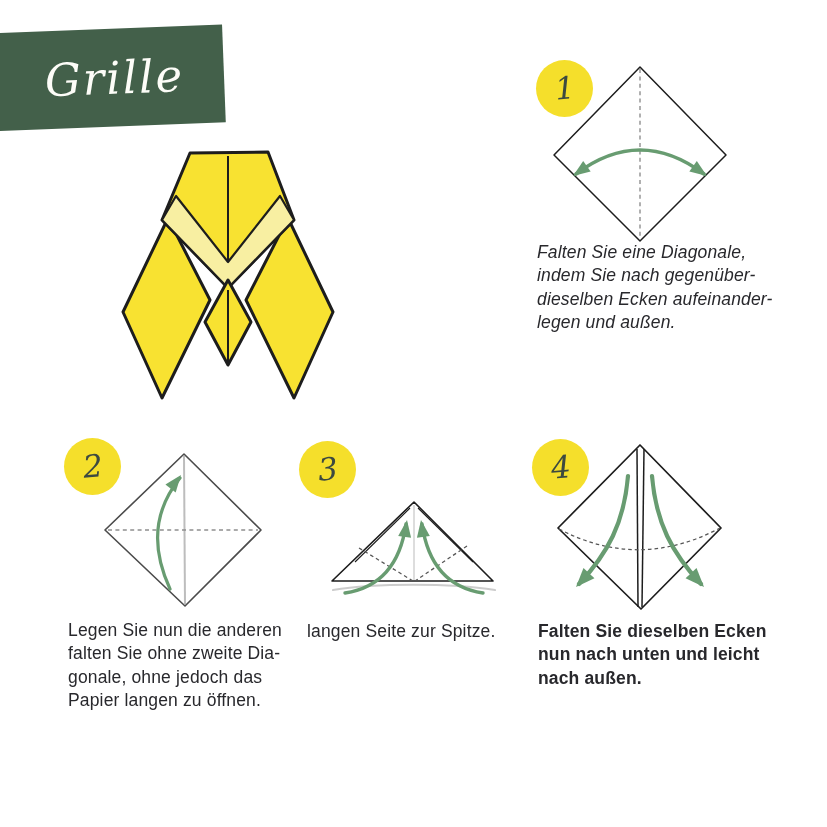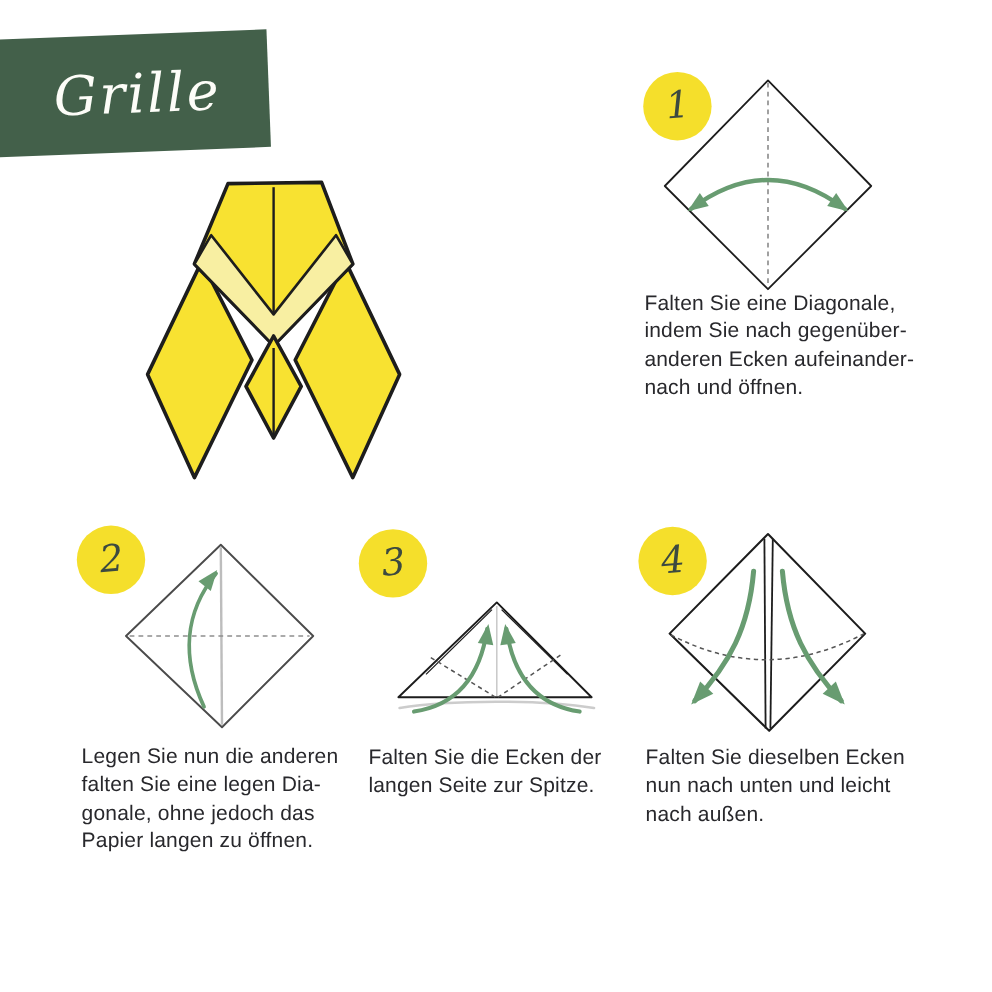--- a/index.html
+++ b/index.html
@@ -62,40 +62,40 @@
   <div class="step-circle" style="left:536px;top:60px;">
     <span class="step-number">1</span>
   </div>
   <svg class="diagram" style="left:549px;top:62px;" width="182" height="184" viewBox="0 0 182 184">
     <polygon class="outline" points="91,5 177,93 91,179 5,93" style="stroke-width:1.5"></polygon>
     <line class="crease-dashed" x1="91" y1="7" x2="91" y2="177"></line>
     <path class="arrow" style="stroke-width:3.6" d="M 27,112 Q 91,64 155,112"></path>
     <polygon class="arrowhead" points="0,0 -17,-6.5 -17,6.5" transform="translate(24,114) rotate(145)"></polygon>
     <polygon class="arrowhead" points="0,0 -17,-6.5 -17,6.5" transform="translate(158,114) rotate(35)"></polygon>
   </svg>
-  <div class="step-text" style="left:537px;top:241px;">
+  <div class="step-text" style="left:537px;top:241px;font-style:italic;">
     <div>Falten Sie eine Diagonale,</div>
     <div>indem Sie nach gegenüber-</div>
-    <div>anderen Ecken aufeinander-</div>
-    <div>nach und öffnen.</div>
+    <div>dieselben Ecken aufeinander-</div>
+    <div>legen und außen.</div>
   </div>
 
   <div class="step-circle" style="left:64px;top:438px;">
     <span class="step-number">2</span>
   </div>
   <svg class="diagram" style="left:101px;top:450px;" width="164" height="160" viewBox="0 0 164 160">
     <polygon class="outline" points="83,4 160,80 84,156 4,80" style="stroke:#4b4b4b"></polygon>
     <line class="crease-solid" x1="83" y1="6" x2="84" y2="154"></line>
     <line class="crease-dashed" x1="7" y1="80" x2="157" y2="80"></line>
     <path class="arrow" style="stroke-width:3.2" d="M 69,139 C 50,98 53,60 79,28"></path>
     <polygon class="arrowhead" points="0,0 -17,-6.5 -17,6.5" transform="translate(80,25) rotate(-52)"></polygon>
   </svg>
   <div class="step-text" style="left:68px;top:619px;">
     <div>Legen Sie nun die anderen</div>
-    <div>falten Sie eine legen Dia-</div>
+    <div>falten Sie ohne zweite Dia-</div>
     <div>gonale, ohne jedoch das</div>
     <div>Papier langen zu öffnen.</div>
   </div>
 
   <div class="step-circle" style="left:299px;top:441px;">
     <span class="step-number">3</span>
   </div>
   <svg class="diagram" style="left:315px;top:491px;" width="196" height="112" viewBox="0 0 196 112">
     <path class="arrow" style="stroke:#bfbfbf;stroke-width:2.2;opacity:.8" d="M 18,99 C 60,92 136,92 180,99"></path>
     <polygon class="outline" points="99,11 178,90 17,90"></polygon>
@@ -103,36 +103,35 @@
     <path class="outline-thin" d="M 103,17 L 158,71"></path>
     <line class="crease-faint" x1="99" y1="14" x2="99" y2="89"></line>
     <path class="crease-dashed-dark" d="M 44,57 L 98,90"></path>
     <path class="crease-dashed-dark" d="M 152,55 L 100,90"></path>
     <path class="arrow" style="stroke-width:3.4" d="M 30,102 C 70,96 86,68 91,33"></path>
     <path class="arrow" style="stroke-width:3.4" d="M 168,102 C 128,96 112,68 107,33"></path>
     <polygon class="arrowhead" points="0,0 -17,-6.5 -17,6.5" transform="translate(92,29) rotate(-82)"></polygon>
     <polygon class="arrowhead" points="0,0 -17,-6.5 -17,6.5" transform="translate(106,29) rotate(-98)"></polygon>
   </svg>
   <div class="step-text" style="left:307px;top:620px;">
-    <div>Falten Sie die Ecken der</div>
     <div>langen Seite zur Spitze.</div>
   </div>
 
   <div class="step-circle" style="left:532px;top:439px;">
     <span class="step-number">4</span>
   </div>
   <svg class="diagram" style="left:551px;top:438px;" width="176" height="176" viewBox="0 0 176 176">
     <polygon class="outline" points="89,7 170,90 90,171 7,90" style="stroke-width:1.7"></polygon>
     <path class="outline" style="stroke-width:1.5" d="M 86,11 L 87,169"></path>
     <path class="outline" style="stroke-width:1.5" d="M 93,11 L 91,169"></path>
     <path class="crease-dashed-dark" d="M 8,91 Q 88,133 169,90"></path>
     <path class="arrow" style="stroke-width:4.2" d="M 77,38 C 73,85 57,115 28,146"></path>
     <path class="arrow" style="stroke-width:4.2" d="M 101,38 C 105,85 121,115 150,146"></path>
     <polygon class="arrowhead" points="0,0 -19,-7.5 -19,7.5" transform="translate(25,149) rotate(133)"></polygon>
     <polygon class="arrowhead" points="0,0 -19,-7.5 -19,7.5" transform="translate(153,149) rotate(47)"></polygon>
   </svg>
-  <div class="step-text" style="left:538px;top:620px;">
+  <div class="step-text" style="left:538px;top:620px;font-weight:bold;">
     <div>Falten Sie dieselben Ecken</div>
     <div>nun nach unten und leicht</div>
     <div>nach außen.</div>
   </div>
 
 </div>
 
 </body></html>

